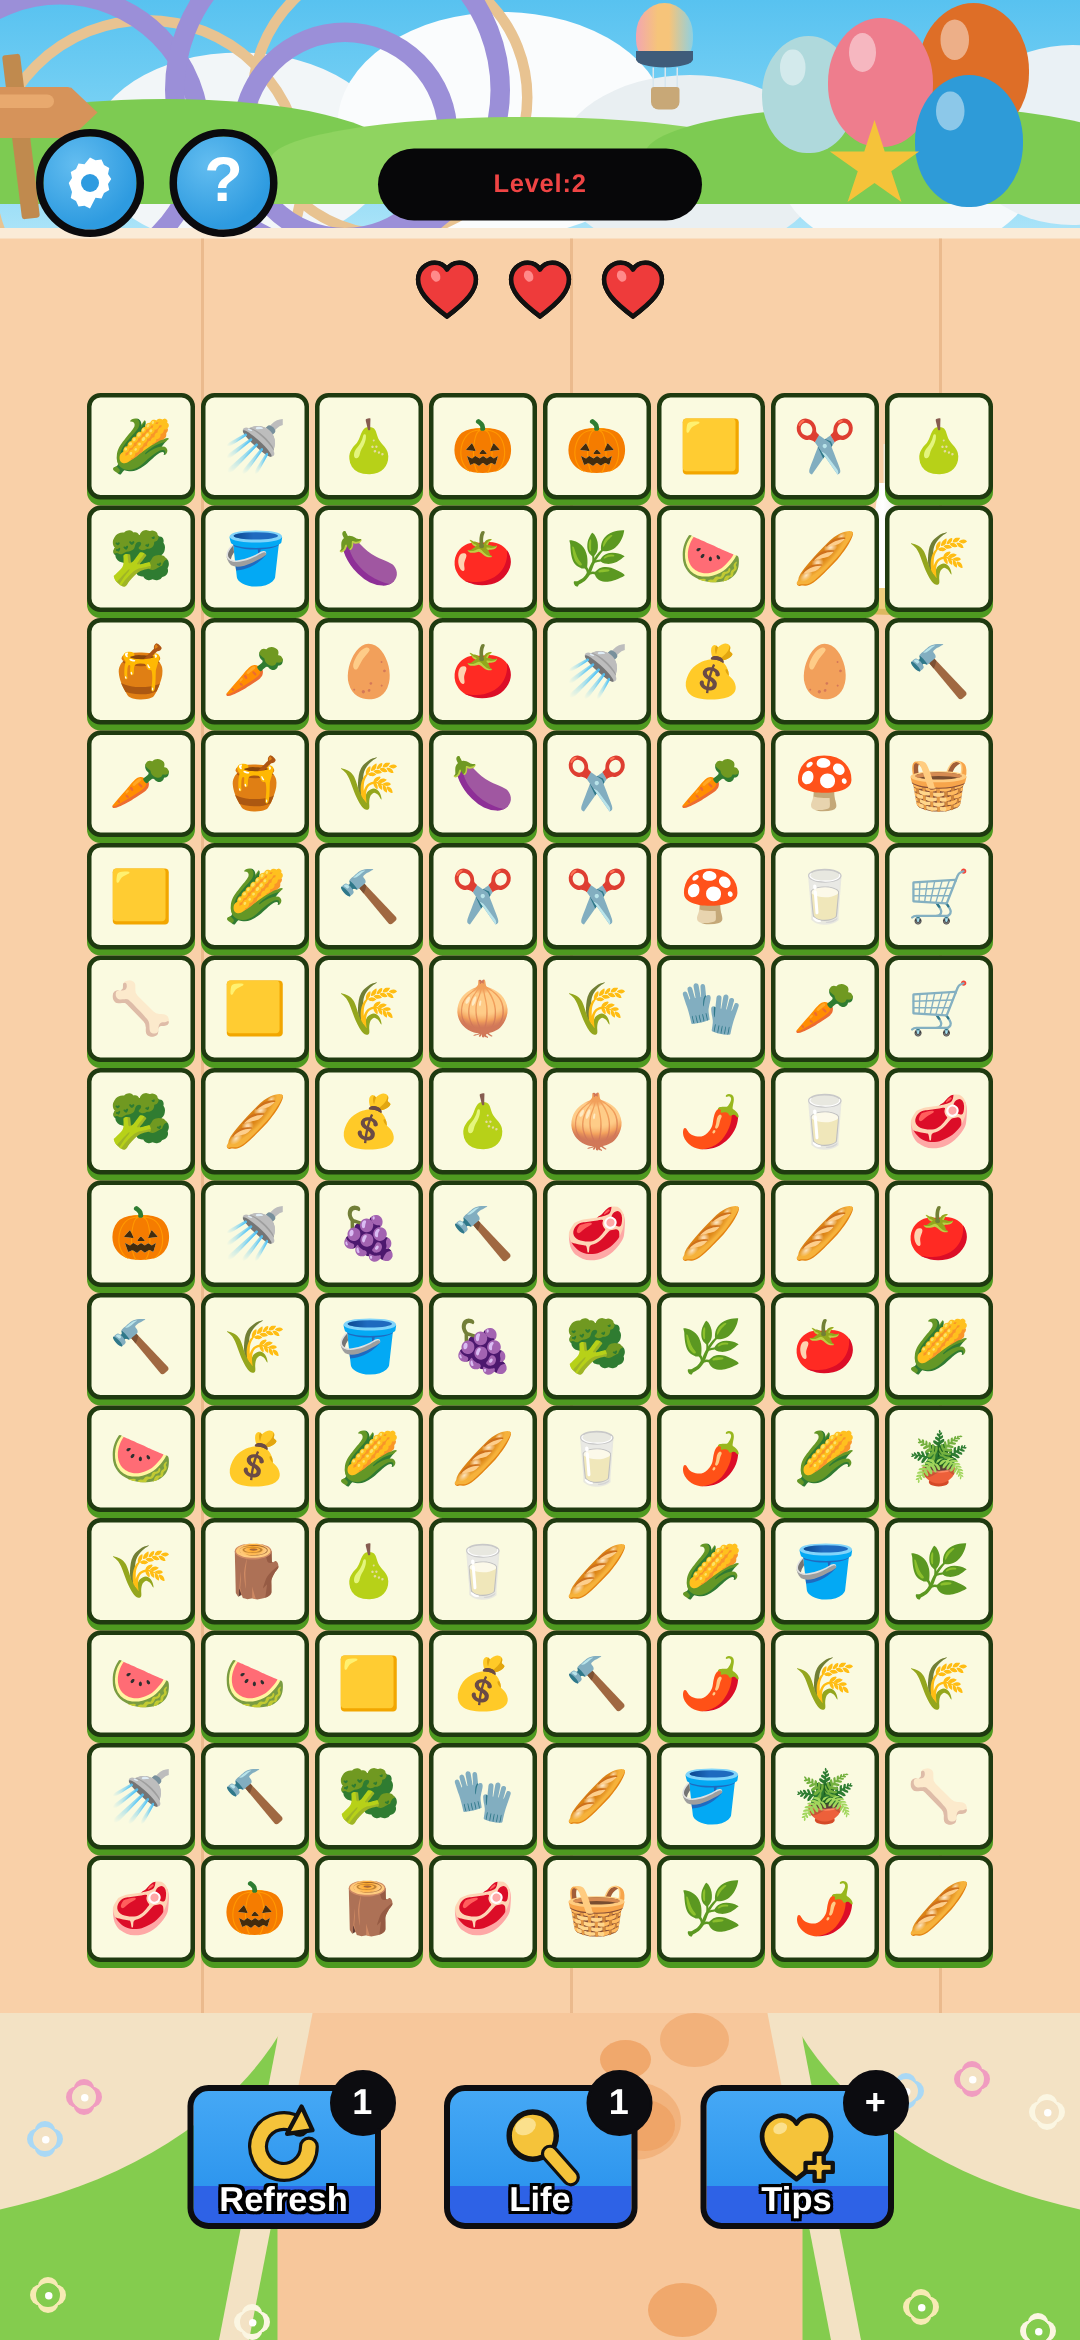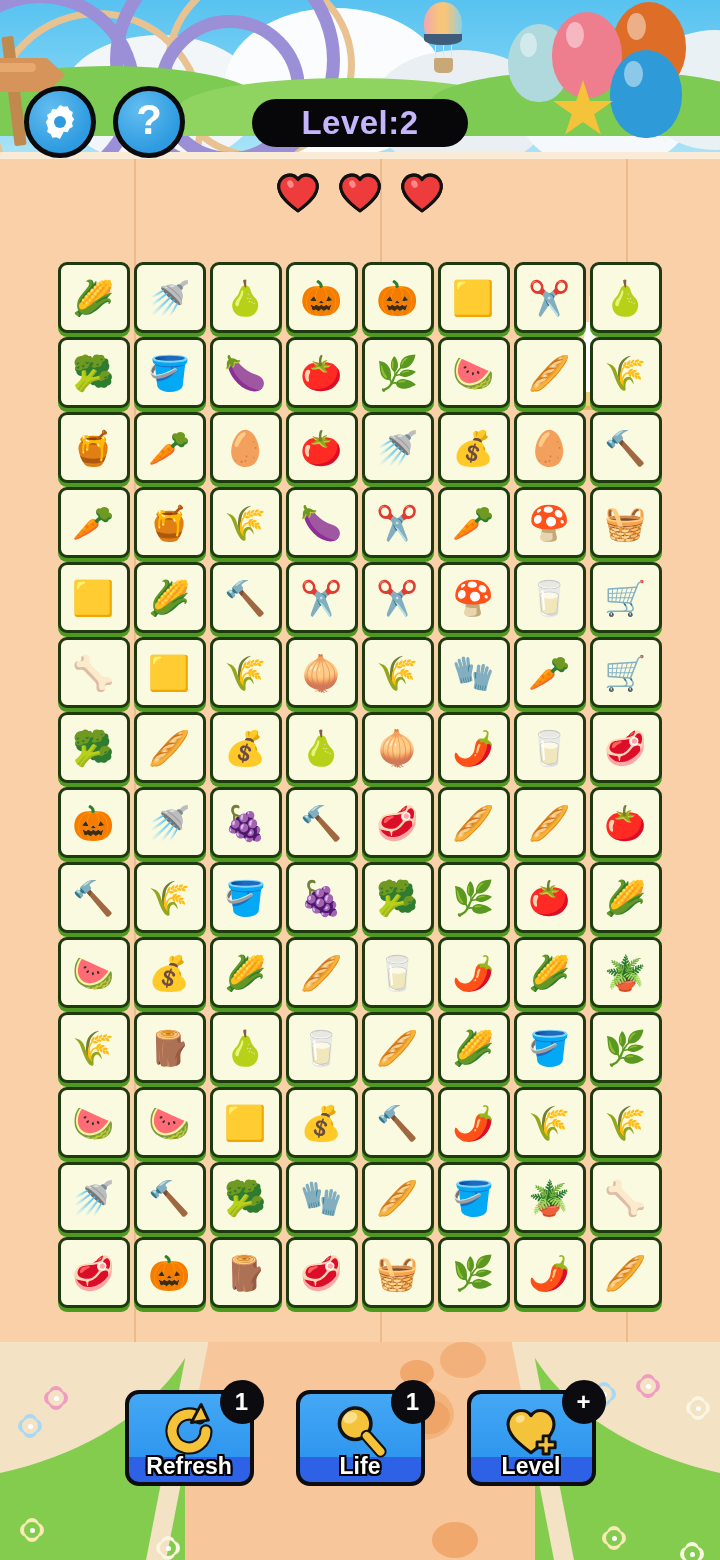--- a/index.html
+++ b/index.html
@@ -183,21 +183,21 @@
   #btn-settings{ left:24px; top:86px; }
   #btn-help{ left:113px; top:86px; }
   .circbtn .q{ color:#FFF; font-size:42px; font-weight:bold; line-height:1;
                margin-top:-4px;}
 
   #level-badge{
     position:absolute; left:252px; top:99px; width:216px; height:48px;
     background:#070709; border-radius:26px; z-index:6;
     display:flex; align-items:center; justify-content:center;
   }
-  #level-badge span{ color:#c4b5fd; font-size:33px; font-weight:bold; letter-spacing:.5px;}
+  #level-badge span{ color:#ef4444; font-size:17px; font-weight:bold; letter-spacing:.5px;}
 </style>
 </head>
 <body>
 
 <div id="scene">
   <div class="cloud c1"></div>
   <div class="cloud c2"></div>
   <div class="cloud c3"></div>
   <div class="cloud c4"></div>
   <div class="cloud c5"></div>
@@ -707,15 +707,15 @@
     <span class="lbl">Life</span>
   </div>
 
   <div class="actbtn">
     <span class="badge">+</span>
     <svg width="62" height="58" viewBox="0 0 48 48">
       <path d="M24 42C11 32 5 26 5 18.5 5 12 10 7 16 7c3.4 0 6.3 1.7 8 4.3C25.7 8.7 28.6 7 32 7c6 0 11 5 11 11.5C43 26 37 32 24 42z" fill="#F5C33A" stroke="#111" stroke-width="2.6" stroke-linejoin="round"></path>
       <ellipse cx="15" cy="14" rx="4" ry="3" fill="#FBE08C" transform="rotate(-25 15 14)"></ellipse>
       <path d="M34 28h5v5h5v5h-5v5h-5v-5h-5v-5h5z" fill="#F5C33A" stroke="#111" stroke-width="2.4" stroke-linejoin="round"></path>
     </svg>
-    <span class="lbl">Level</span>
+    <span class="lbl">Tips</span>
   </div>
 </div>
 
 </body></html>

